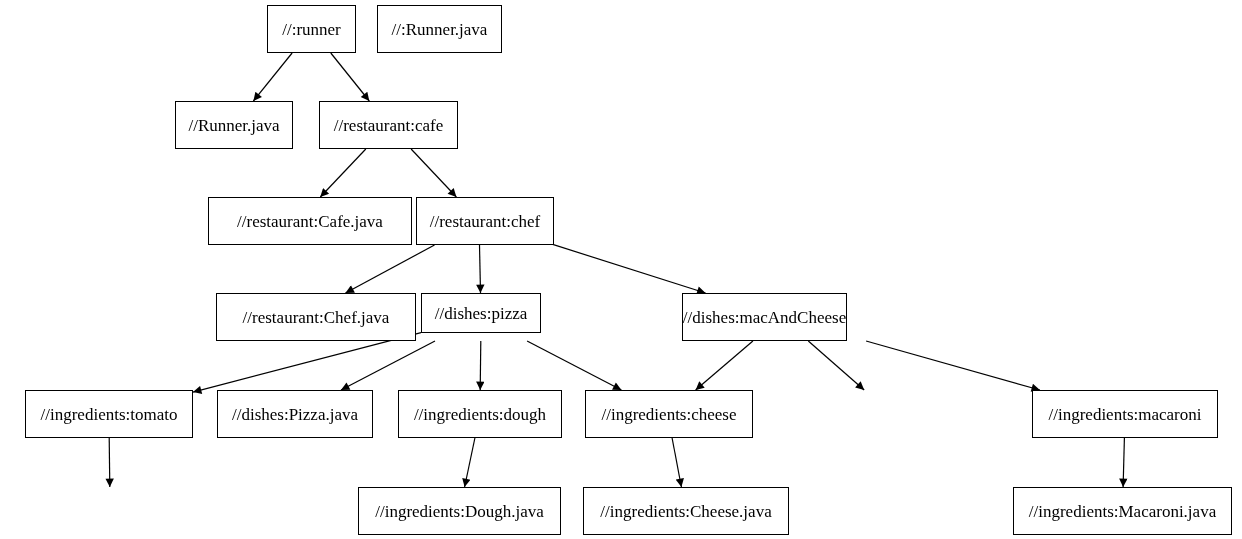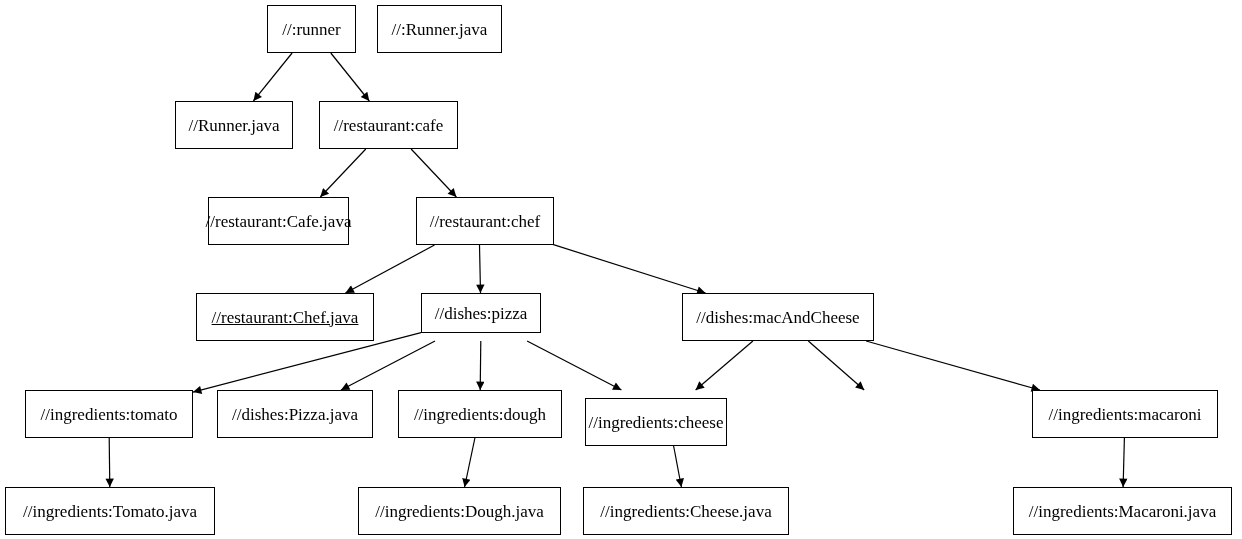--- a/index.html
+++ b/index.html
@@ -76,28 +76,27 @@
       <line class="graph-edge" x1="109.2" y1="438.0" x2="109.8" y2="487.0" marker-end="url(#arrowhead)"></line>
       <line class="graph-edge" x1="474.9" y1="438.0" x2="464.6" y2="487.0" marker-end="url(#arrowhead)"></line>
       <line class="graph-edge" x1="672.1" y1="438.0" x2="681.4" y2="487.0" marker-end="url(#arrowhead)"></line>
       <line class="graph-edge" x1="1124.4" y1="438.0" x2="1123.1" y2="487.0" marker-end="url(#arrowhead)"></line>
     </svg>
   <div class="nodes-layer" id="nodes-layer">
       <div class="graph-node" style="left: 267px; top: 5px; width: 89px; height: 48px;">//:runner</div>
       <div class="graph-node" style="left: 377px; top: 5px; width: 125px; height: 48px;">//:Runner.java</div>
       <div class="graph-node" style="left: 175px; top: 101px; width: 118px; height: 48px;">//Runner.java</div>
       <div class="graph-node" style="left: 319px; top: 101px; width: 139px; height: 48px;">//restaurant:cafe</div>
-      <div class="graph-node" style="left: 208px; top: 197px; width: 141px; height: 48px;">//restaurant:Cafe.java</div>
+      <div class="graph-node" style="left: 208px; top: 197px; width: 204px; height: 48px;">//restaurant:Cafe.java</div>
       <div class="graph-node" style="left: 416px; top: 197px; width: 138px; height: 48px;">//restaurant:chef</div>
-      <div class="graph-node" style="left: 196px; top: 293px; width: 178px; height: 48px; text-decoration: underline;">//restaurant:Chef.java</div>
+      <div class="graph-node" style="left: 216px; top: 293px; width: 200px; height: 48px;">//restaurant:Chef.java</div>
       <div class="graph-node" style="left: 421px; top: 293px; width: 120px; height: 40px;">//dishes:pizza</div>
-      <div class="graph-node" style="left: 682px; top: 293px; width: 192px; height: 48px;">//dishes:macAndCheese</div>
+      <div class="graph-node" style="left: 682px; top: 293px; width: 165px; height: 48px;">//dishes:macAndCheese</div>
       <div class="graph-node" style="left: 25px; top: 390px; width: 168px; height: 48px;">//ingredients:tomato</div>
       <div class="graph-node" style="left: 217px; top: 390px; width: 156px; height: 48px;">//dishes:Pizza.java</div>
       <div class="graph-node" style="left: 398px; top: 390px; width: 164px; height: 48px;">//ingredients:dough</div>
-      <div class="graph-node" style="left: 585px; top: 398px; width: 142px; height: 48px;">//ingredients:cheese</div>
+      <div class="graph-node" style="left: 585px; top: 390px; width: 168px; height: 48px;">//ingredients:cheese</div>
       <div class="graph-node" style="left: 1032px; top: 390px; width: 186px; height: 48px;">//ingredients:macaroni</div>
-      <div class="graph-node" style="left: 5px; top: 487px; width: 210px; height: 48px;">//ingredients:Tomato.java</div>
       <div class="graph-node" style="left: 358px; top: 487px; width: 203px; height: 48px;">//ingredients:Dough.java</div>
       <div class="graph-node" style="left: 583px; top: 487px; width: 206px; height: 48px;">//ingredients:Cheese.java</div>
       <div class="graph-node" style="left: 1013px; top: 487px; width: 219px; height: 48px;">//ingredients:Macaroni.java</div>
     </div>
 </div>
 
 </body></html>

